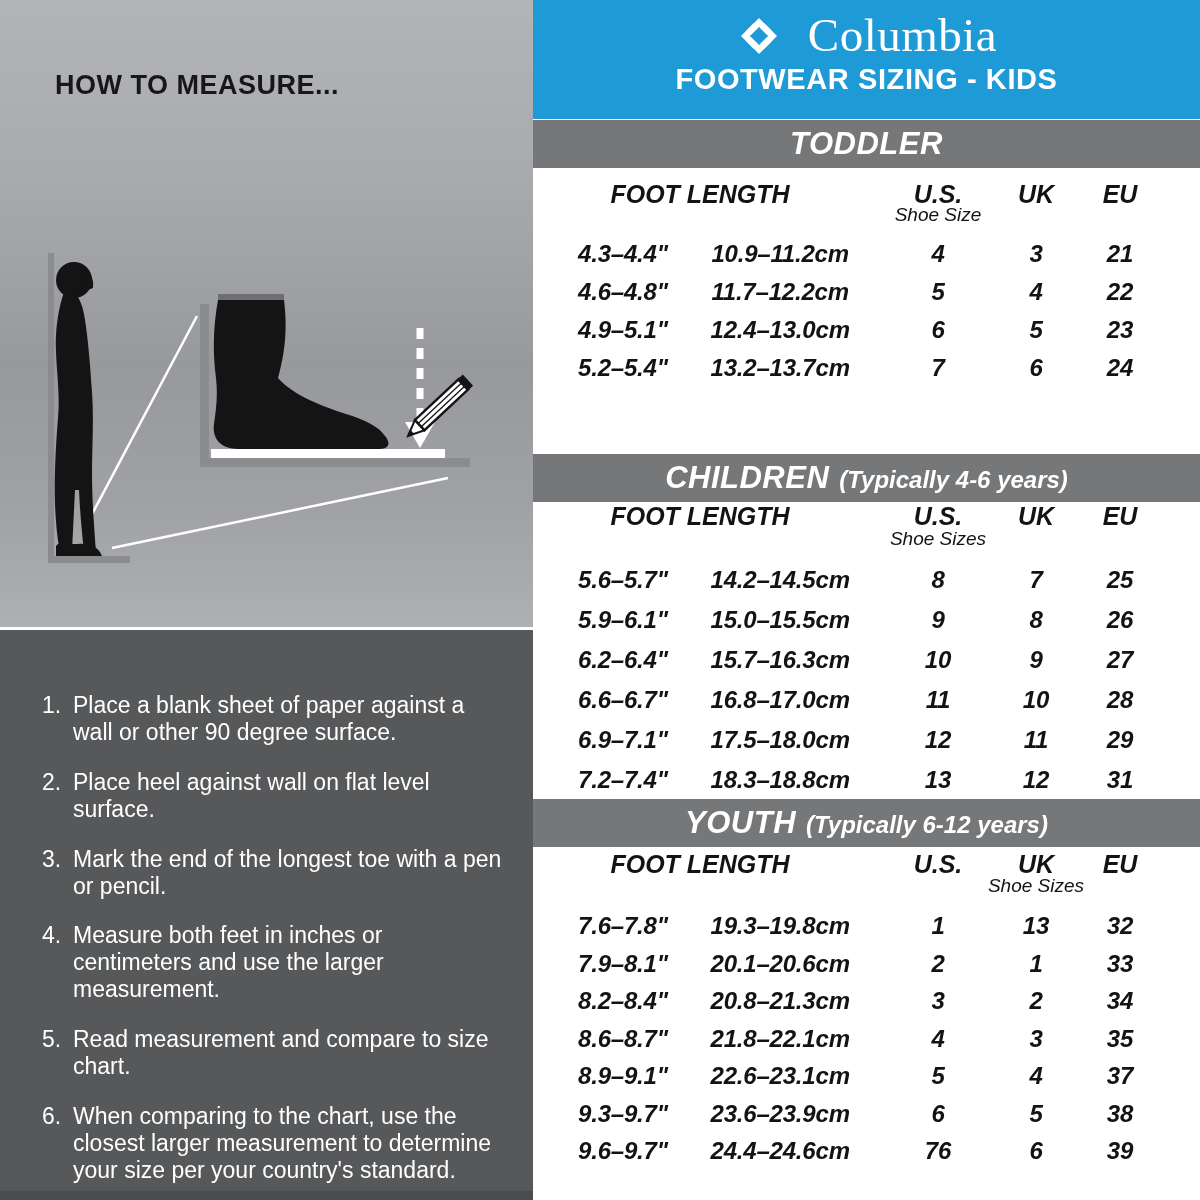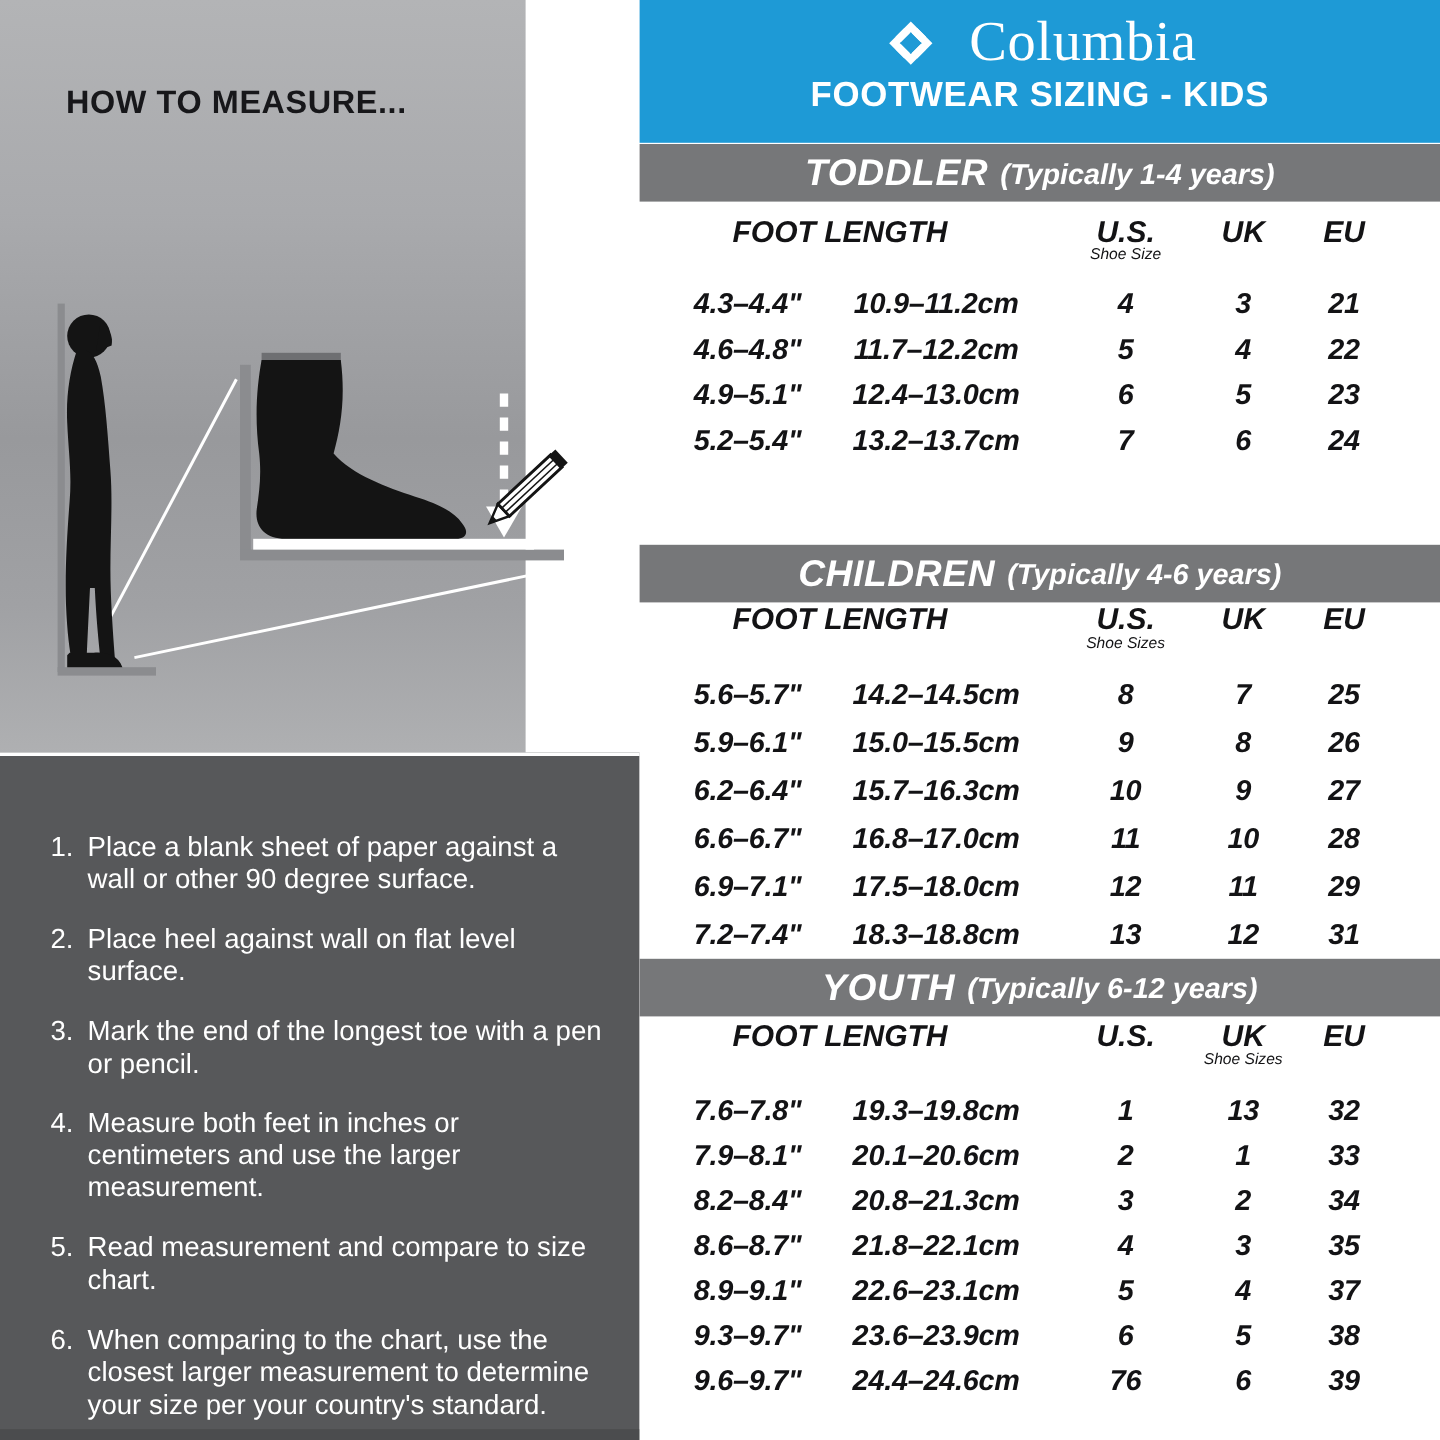--- a/index.html
+++ b/index.html
@@ -3,21 +3,21 @@
 <meta charset="utf-8">
 <style>
   html,body{margin:0;padding:0;}
   body{
     width:1200px;height:1200px;position:relative;overflow:hidden;
     font-family:"Liberation Sans",sans-serif;background:#fff;
   }
   
   .left-panel{position:absolute;left:0;top:0;width:533px;height:1200px;}
   .left-top{
-    position:absolute;left:0;top:0;width:438px;height:630px;
+    position:absolute;left:0;top:0;width:533px;height:630px;
     background:linear-gradient(180deg,#b3b4b6 0%,#a9aaad 28%,#98999c 58%,#a0a1a4 80%,#afb0b2 100%);
   }
   .howto-title{
     position:absolute;left:55px;top:70px;
     font-size:27px;font-weight:800;letter-spacing:.5px;color:#17171a;
   }
   .illustration{position:absolute;left:0;top:230px;}
   .left-bottom{
     position:absolute;left:0;top:627px;width:533px;height:573px;
     background:#57585a;border-top:3px solid #ffffff;box-sizing:border-box;
@@ -57,21 +57,21 @@
     display:flex;align-items:center;justify-content:center;gap:10px;color:#fff;
   }
   .bar-title{font-size:31px;font-weight:800;letter-spacing:.5px;}
   .bar-sub{font-size:24px;font-weight:700;margin-top:3px;}
 
   .col-head{position:absolute;font-size:25px;font-weight:800;color:#131315;text-align:center;}
   .h-foot{left:0;width:334px;}
   .h-us{left:345px;width:120px;}
   .h-uk{left:453px;width:100px;}
   .h-eu{left:537px;width:100px;}
-  .h-shoe{position:absolute;font-size:13px;font-weight:400;color:#131315;text-align:center;}
+  .h-shoe{position:absolute;font-size:19px;font-weight:400;color:#131315;text-align:center;}
   .sec-toddler .col-head{top:60px;}  .sec-toddler .h-shoe{top:84px;left:345px;width:120px;}
   .sec-children .col-head{top:48px;} .sec-children .h-shoe{top:74px;left:345px;width:120px;}
   .sec-youth .col-head{top:51px;}    .sec-youth .h-shoe{top:76px;left:453px;width:100px;}
 
   .rows{position:absolute;left:0;width:667px;}
   .sec-toddler .rows{top:115px;--rh:38px;}
   .sec-children .rows{top:106px;--rh:40px;}
   .sec-youth .rows{top:108px;--rh:37.5px;}
   .srow{position:relative;height:var(--rh);}
   .srow span{
@@ -202,21 +202,20 @@
         <path d="M12 25 L22 35 L32 25"></path>
       </svg>
       <span class="brand-name">Columbia</span>
     </div>
     <div class="sheet-title">FOOTWEAR SIZING - KIDS</div>
   </div>
 
   <div class="size-section sec-toddler">
     <div class="size-bar">
       <span class="bar-title">TODDLER</span>
-      <span class="bar-sub">(Typically 1-4 years)</span>
     </div>
     <span class="col-head h-foot">FOOT LENGTH</span>
     <span class="col-head h-us">U.S.</span>
     <span class="col-head h-uk">UK</span>
     <span class="col-head h-eu">EU</span>
     <span class="h-shoe">Shoe Size</span>
     <div class="rows">
 
         <div class="srow">
           <span class="c-in">4.3–4.4"</span>

